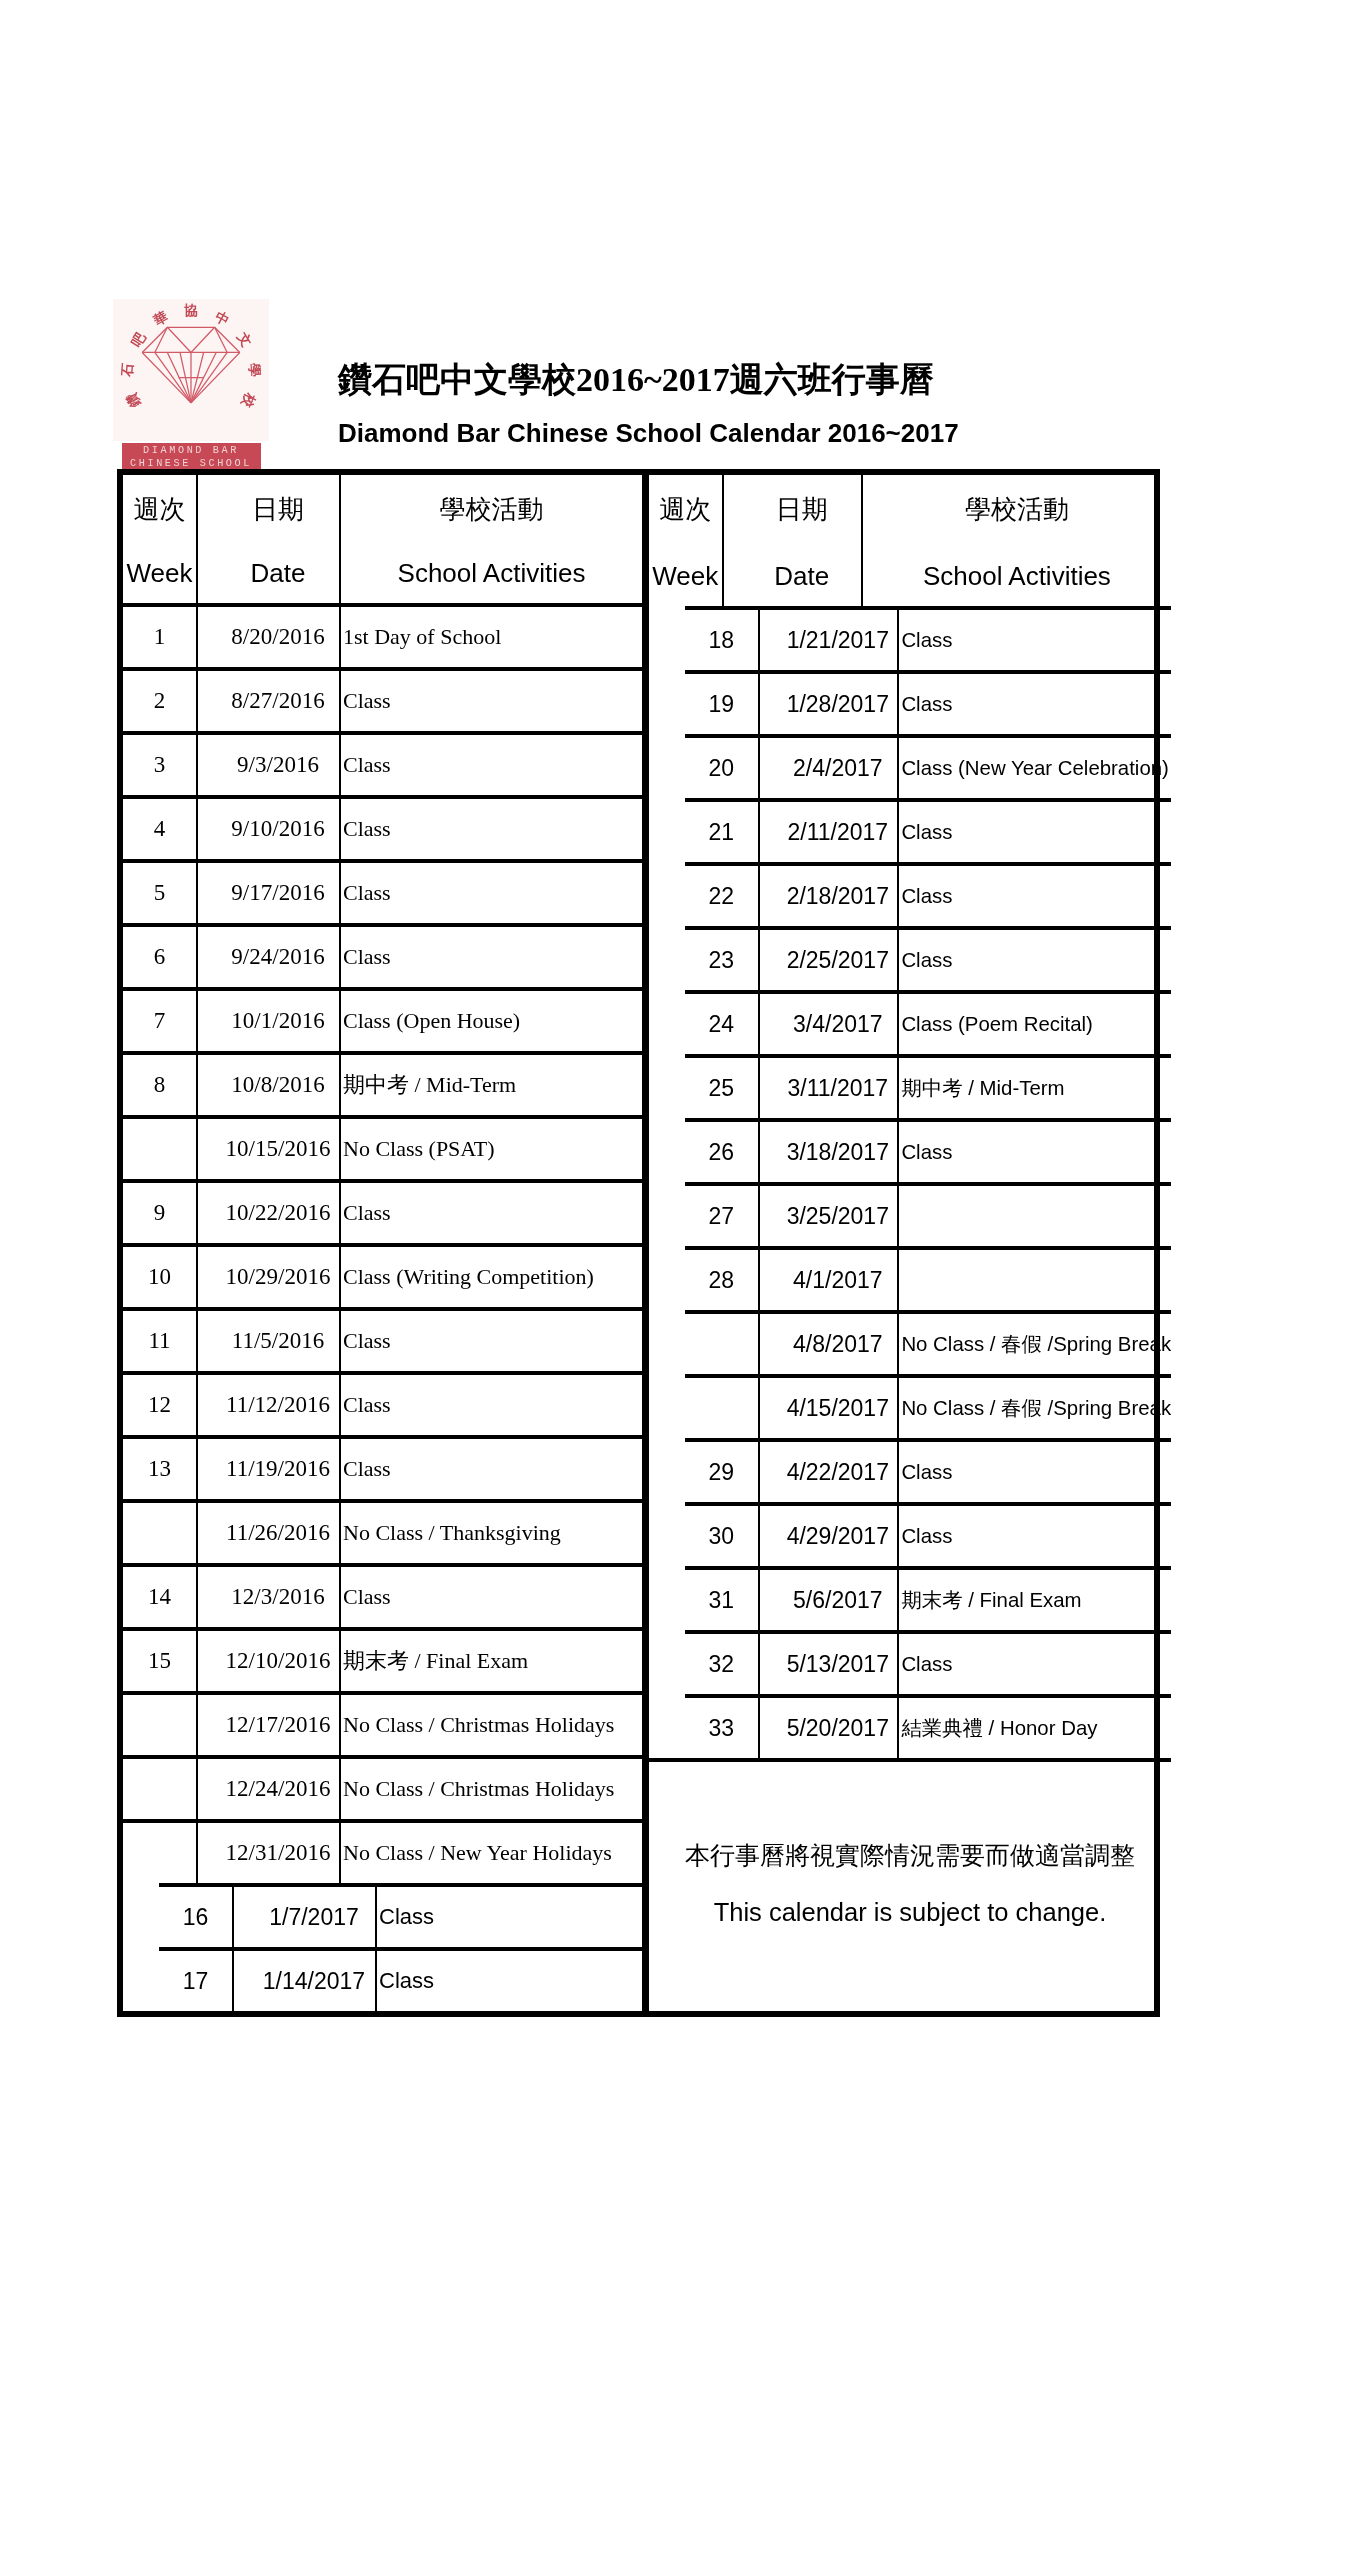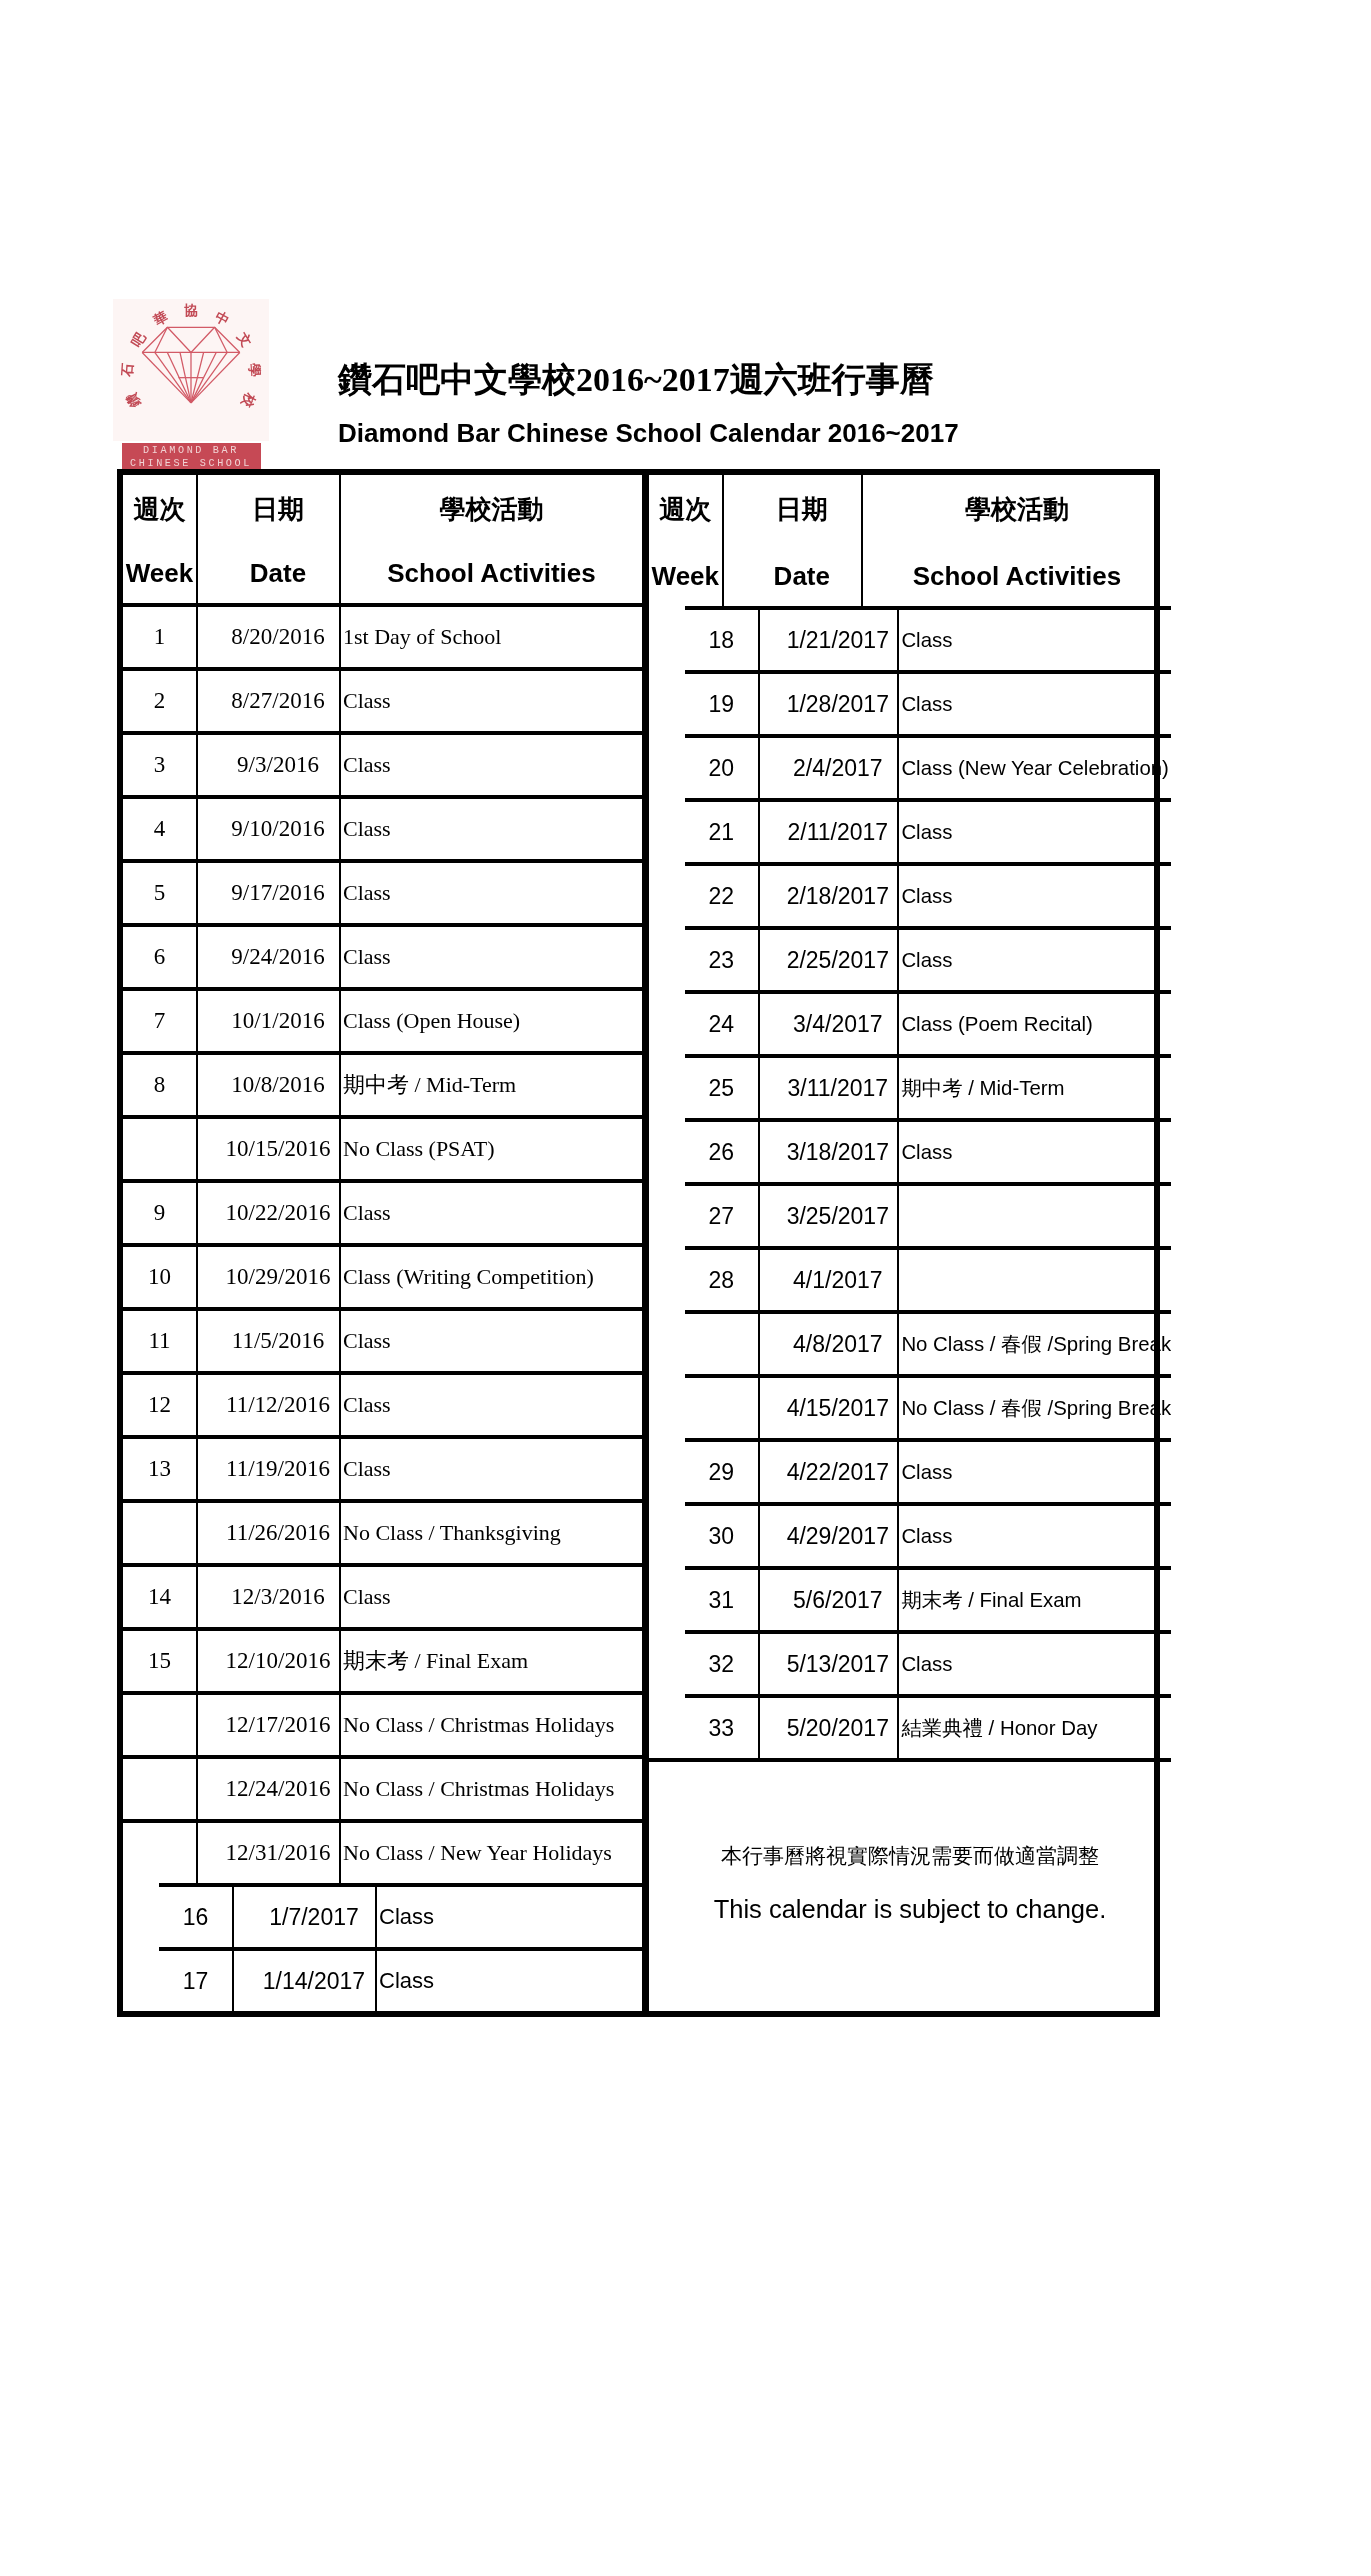--- a/index.html
+++ b/index.html
@@ -23,39 +23,39 @@
   
   .frame{position:absolute;left:117px;top:469px;width:1043px;height:1548px;border:6.8px solid #000;
          box-sizing:border-box;display:flex;background:#fff;}
   .half{display:flex;flex-direction:column;}
   .half.left{width:519px;flex:0 0 519px;}
   .half.right{flex:1;}
   .vdivider{flex:0 0 6.8px;background:#000;}
 
   .hrow{height:131px;display:flex;box-sizing:border-box;}
   .hcell{display:flex;flex-direction:column;justify-content:space-between;align-items:center;
-         padding:17px 0 13.6px;box-sizing:border-box;font-weight:bold;}
+         padding:17px 0 13.6px;box-sizing:border-box;}
   .hzh{font-size:26px;font-family:"Liberation Serif",serif;}
   .hen{font-size:26px;font-family:"Liberation Sans",sans-serif;margin-top:20px;}
 
   .cw{width:73px;flex:0 0 73px;}
   .cd{width:143px;flex:0 0 143px;border-left:2.6px solid #000;padding-left:19px;}
   .ca{flex:1;border-left:2.6px solid #000;}
   .half.right .cd{width:139px;flex:0 0 139px;}
 
   .row{height:64px;border-top:4.3px solid #000;box-sizing:border-box;display:flex;}
   .cell{display:flex;align-items:center;justify-content:center;font-size:23px;box-sizing:border-box;overflow:hidden;}
   .cell.ca{justify-content:flex-start;padding-left:2px;font-size:22px;white-space:nowrap;}
   .half.right .cell.ca{font-size:20.4px;padding-left:2.6px;}
   .row.serif{font-family:"Liberation Serif",serif;}
   .row.sans{font-family:"Liberation Sans",sans-serif;margin-left:36px;}
 
   .note{flex:1;border-top:4.3px solid #000;display:flex;flex-direction:column;align-items:center;
         justify-content:center;gap:25.5px;box-sizing:border-box;padding-bottom:6.8px;}
-  .note-zh{font-size:21px;font-family:Liberation Sans, sans-serif;white-space:nowrap;}
+  .note-zh{font-size:25px;font-family:Liberation Sans, sans-serif;white-space:nowrap;}
   .note-en{font-size:25.5px;font-weight:500;font-family:Liberation Sans, sans-serif;white-space:nowrap;}
 </style>
 </head>
 <body>
 
 <div class="page">
 
   <div class="logo">
     <svg viewBox="0 0 140 108" fill="none" stroke="#d25a66" stroke-width="1.6" stroke-linejoin="round">
       <path d="M8,40 L40,8 L70,40 L100,8 L132,40"></path>

